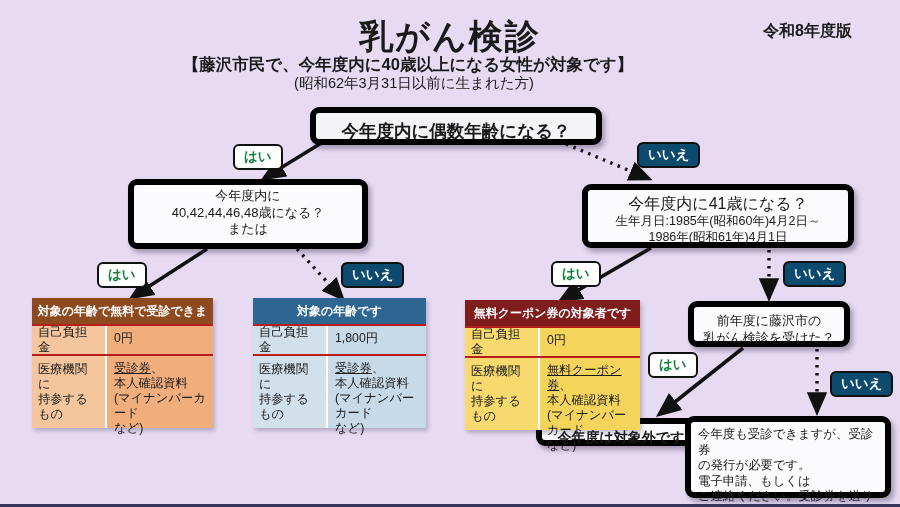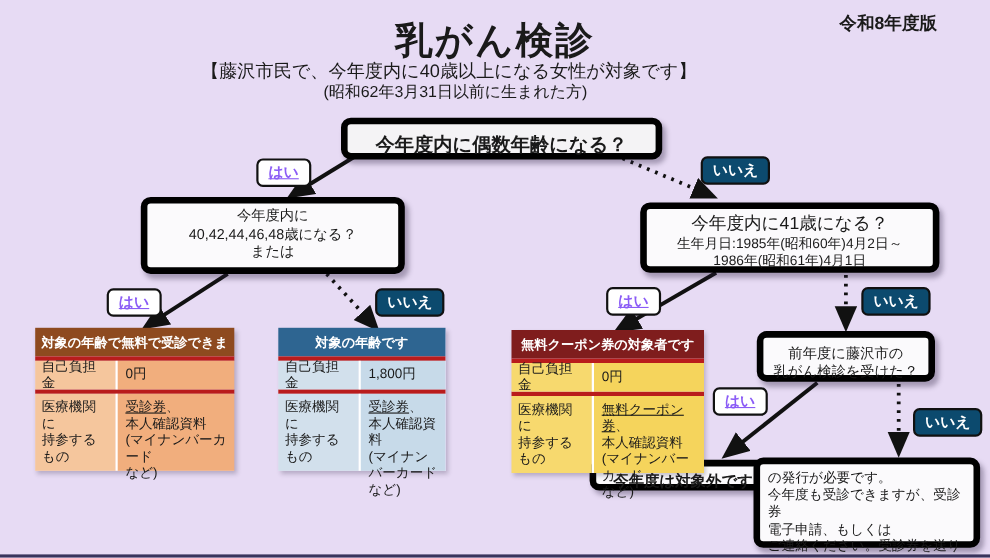--- a/index.html
+++ b/index.html
@@ -9,23 +9,23 @@
     color:#1a1a1a;
     background:#e7dbf4;
     position:relative;
     overflow:hidden;
   }
   .stage { position:absolute; inset:0; }
 
   
   .title { position:absolute; top:14px; left:0; width:900px; text-align:center;
            font-size:34px; font-weight:700; letter-spacing:2px; }
-  .edition { position:absolute; top:11px; left:763px; font-size:16px; font-weight:600; }
+  .edition { position:absolute; top:21px; left:763px; font-size:16px; font-weight:600; }
   .subtitle1 { position:absolute; top:54px; left:0; width:816px; text-align:center;
-               font-size:16.5px; font-weight:400; }
+               font-size:16.5px; font-weight:700; }
   .subtitle2 { position:absolute; top:74px; left:0; width:828px; text-align:center;
                font-size:14.5px; font-weight:400; }
 
   
   .node { position:absolute; background:#fbfafc; border:6px solid #000000;
           border-radius:9px; box-shadow:3px 4px 5px rgba(40,30,60,.35);
           text-align:center; }
   .node-main { left:310px; top:107px; width:292px; height:38px;
                background:#f4f3f5; font-size:17.5px; font-weight:700; line-height:36px; }
   .node-even { left:128px; top:179px; width:240px; height:70px;
@@ -36,36 +36,36 @@
   .node-prev { left:688px; top:301px; width:162px; height:46px;
                font-size:13px; line-height:17px; padding-top:5px; }
   .node-out { left:536px; top:418px; width:170px; height:28px;
               font-size:14px; font-weight:600; line-height:26px; }
   .node-final { left:685px; top:416px; width:206px; height:82px;
                 text-align:left; font-size:12.4px; line-height:15.6px; padding:5px 7px; }
 
   
   .lab { position:absolute; font-size:13.5px; font-weight:700; line-height:1;
          padding:4px 9px; border-radius:6px; }
-  .lab-yes { background:#ffffff; border:2px solid #111; color:#8b5cf6;text-decoration:underline; }
+  .lab-yes { background:#ffffff; border:2px solid #111; color:#15803d; }
   .lab-no  { background:#0c4a6e; color:#ffffff; border:2px solid #111; }
 
   
   .tbl { position:absolute; box-shadow:2px 3px 4px rgba(40,30,60,.25); }
   .tbl .hd { height:26px; line-height:26px; text-align:center; color:#fff;
              font-size:12px; font-weight:700; }
-  .tbl .row { display:flex; border-top:4px solid #b91c1c; }
+  .tbl .row { display:flex; border-top:2px solid #b91c1c; }
   .tbl .cl { width:73px; padding:5px 6px; font-size:12.3px; line-height:15px;
              display:flex; flex-direction:column; justify-content:center; }
   .tbl .cv { flex:1; border-left:2px solid #fff; padding:5px 7px;
              font-size:12.3px; line-height:15px; }
   .tbl .r1 { height:30px; }
   .tbl .r2 { height:74px; }
   .t1 { left:32px;  top:298px; width:181px; }
-  .t2 { left:253px; top:298px; width:152px; }
+  .t2 { left:253px; top:298px; width:173px; }
   .t3 { left:465px; top:300px; width:175px; }
   .t1 .hd { background:#8e4a1f; }
   .t1 .cl { background:#f5c69d; }
   .t1 .cv { background:#f1ae7d; }
   .t2 .hd { background:#2e6591; }
   .t2 .cl { background:#d2e0ec; }
   .t2 .cv { background:#c7dae9; }
   .t3 .hd { background:#7f1d1d;text-align:center; }
   .t3 .cl { background:#f7d96e; }
   .t3 .cv { background:#f5d45c; }
@@ -115,22 +115,22 @@
   </div>
 
   <div class="node node-prev">
     <div>前年度に藤沢市の</div>
     <div>乳がん検診を受けた？</div>
   </div>
 
   <div class="node node-out">今年度は対象外です</div>
 
   <div class="node node-final">
+    <div><span>今年度も受診できますが、受診券</span></div>
     <div><span>の発行が必要です。</span></div>
-    <div><span>今年度も受診できますが、受診券</span></div>
     <div><span>電子申請、もしくは</span></div>
     <div><span>ご連絡ください。受診券を送ります。</span></div>
   </div>
 
   <div class="lab lab-yes" style="left:233px; top:144px;">はい</div>
   <div class="lab lab-no" style="left:637px; top:142px;">いいえ</div>
   <div class="lab lab-yes" style="left:97px;  top:262px;">はい</div>
   <div class="lab lab-no" style="left:341px; top:262px;">いいえ</div>
   <div class="lab lab-yes" style="left:551px; top:261px;">はい</div>
   <div class="lab lab-no" style="left:783px; top:261px;">いいえ</div>

